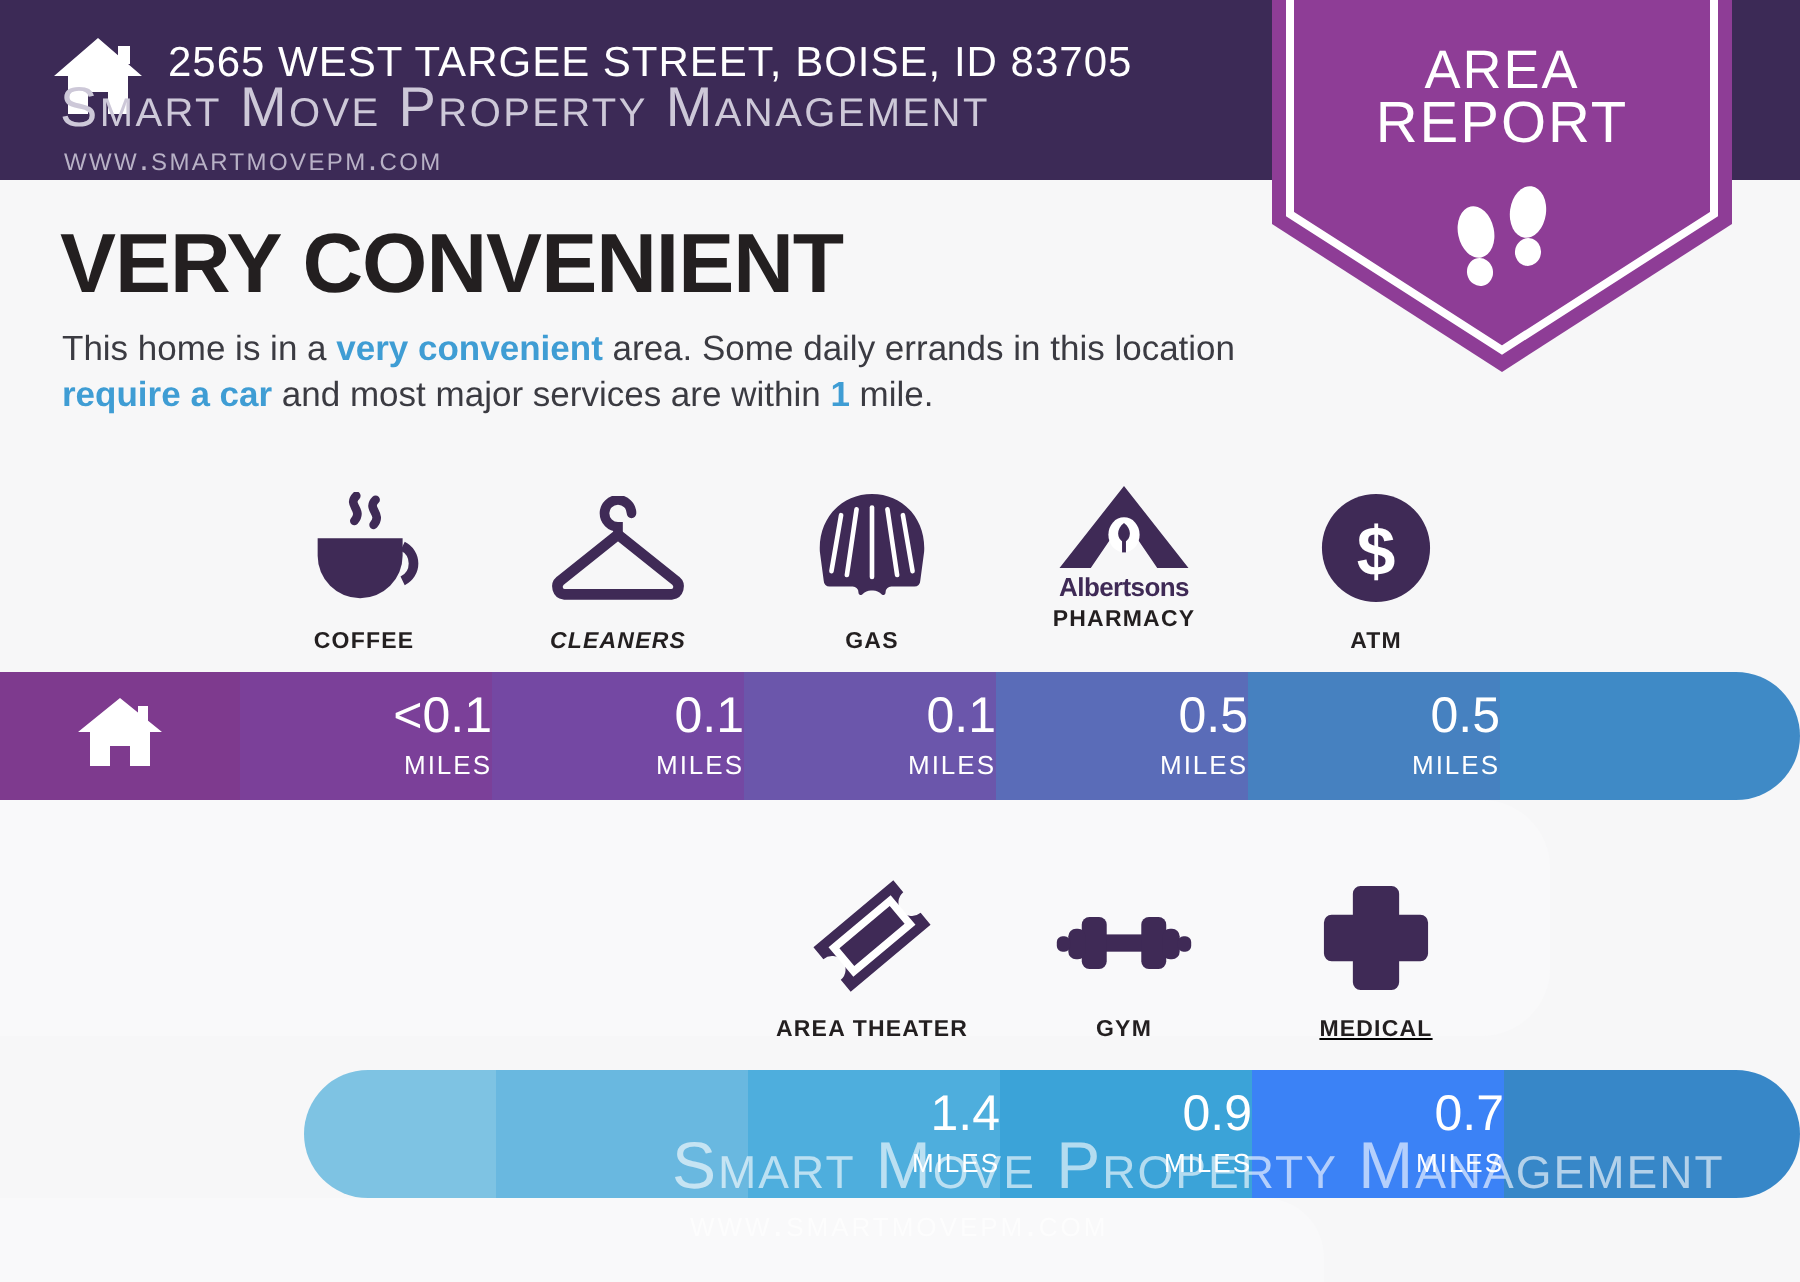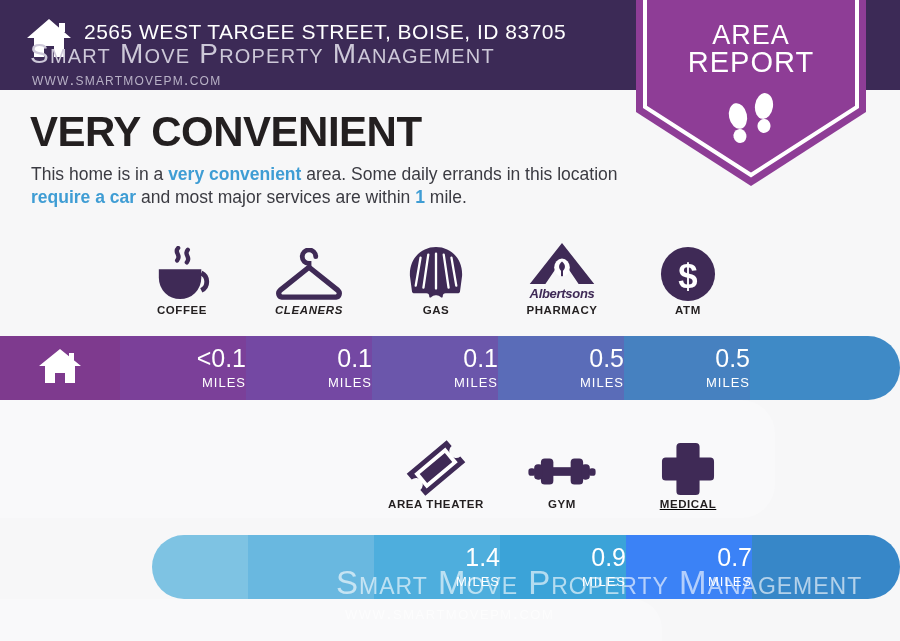--- a/index.html
+++ b/index.html
@@ -75,21 +75,21 @@
 
   
   .iconrow { position: absolute; }
   .icon-cell {
     position: absolute; width: 126px; text-align: center;
   }
   .icon-box {
     height: 58px; display: flex; align-items: flex-end; justify-content: center;
   }
   .icon-label {
-    margin-top: 2px; font-size: 11.5px; font-weight: bold;
+    margin-top: 13px; font-size: 11.5px; font-weight: bold;
     letter-spacing: .6px; color: #231f20;
   }
 
   
   .bar { position: absolute; display: flex; height: 64px; }
   .bar-cell {
     position: relative; display: flex; flex-direction: column;
     align-items: flex-end; justify-content: center;
     color: #ffffff;
   }
@@ -191,21 +191,21 @@
 
     <div class="icon-cell" style="left:499px;top:241px;">
       <div class="icon-box" style="height:44px;">
         <svg viewBox="0 0 92 44" width="90" height="43">
           <path d="M46 1 L79 43 H63 L46 18 L29 43 H13 Z" fill="#3f2a56"></path>
           <ellipse cx="46" cy="26" rx="8" ry="9" fill="#ffffff"></ellipse>
           <path d="M46 20 c-4 3 -4 8 0 10 c4 -2 4 -7 0 -10 Z" fill="#3f2a56"></path>
           <rect x="45" y="26" width="2" height="9" fill="#3f2a56"></rect>
         </svg>
       </div>
-      <div style="margin-top:1px;font-size:13px;font-weight:bold;font-style:italic;color:#3f2a56;letter-spacing:-.3px;">Albertsons</div>
+      <div style="margin-top:1px;font-size:13px;font-weight:bold;color:#3f2a56;letter-spacing:-.3px;">Albertsons</div>
       <div class="icon-label" style="margin-top:3px;">PHARMACY</div>
     </div>
 
     <div class="icon-cell" style="left:625px;top:244px;">
       <div class="icon-box">
         <svg viewBox="0 0 58 58" width="56" height="56">
           <circle cx="29" cy="29" r="28" fill="#3f2a56"></circle>
           <text x="29" y="43" font-family="Liberation Sans, sans-serif" font-size="36" font-weight="bold" fill="#ffffff" text-anchor="middle">$</text>
         </svg>
       </div>

